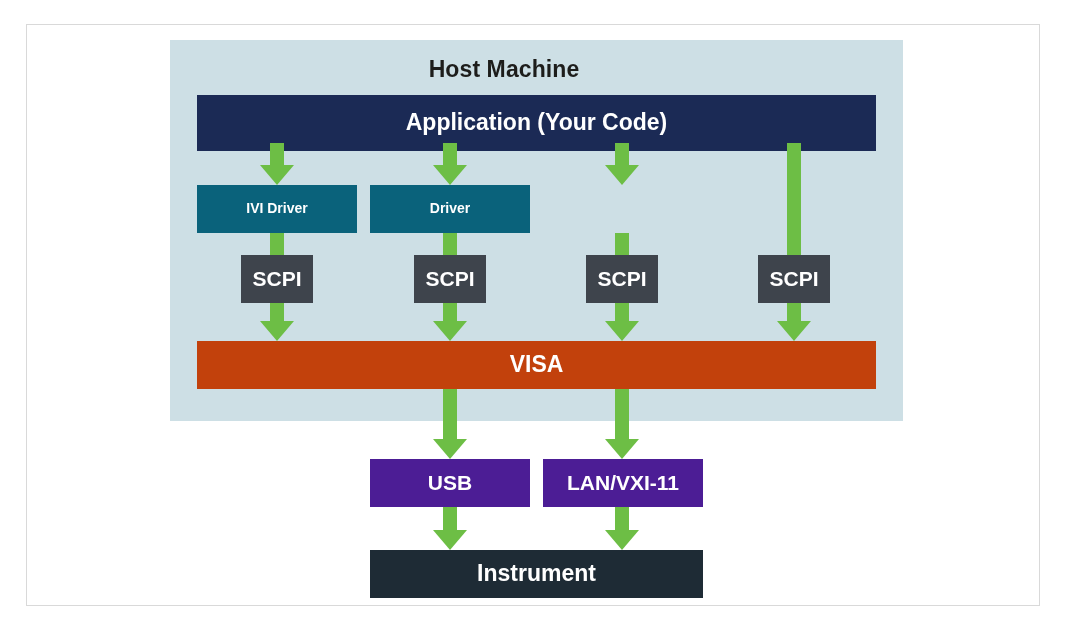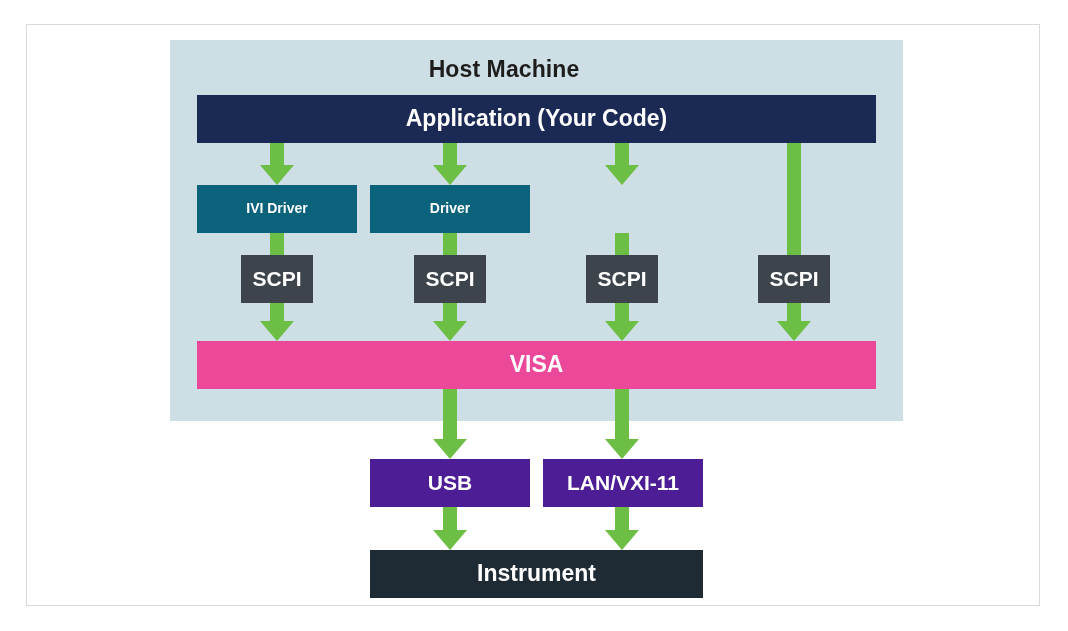--- a/index.html
+++ b/index.html
@@ -60,21 +60,21 @@
     color: #ffffff;
     font-weight: bold;
     text-align: center;
     line-height: 1.1;
   }
 
   #application-bar {
     left: 197px;
     top: 95px;
     width: 679px;
-    height: 48px;
+    height: 56px;
     background: #1b2a55;
     font-size: 23px;
   }
 
   .driver-box {
     top: 185px;
     width: 160px;
     height: 48px;
     background: #0a627b;
     font-size: 14px;
@@ -94,21 +94,21 @@
   #scpi-1 { left: 241px; }
   #scpi-2 { left: 414px; }
   #scpi-3 { left: 586px; }
   #scpi-4 { left: 758px; }
 
   #visa-bar {
     left: 197px;
     top: 341px;
     width: 679px;
     height: 48px;
-    background: #ec4899;
+    background: #c2410c;
     font-size: 23px;
   }
 
   .iface-box {
     top: 459px;
     width: 160px;
     height: 48px;
     background: #4c1d95;
     font-size: 21px;
   }

